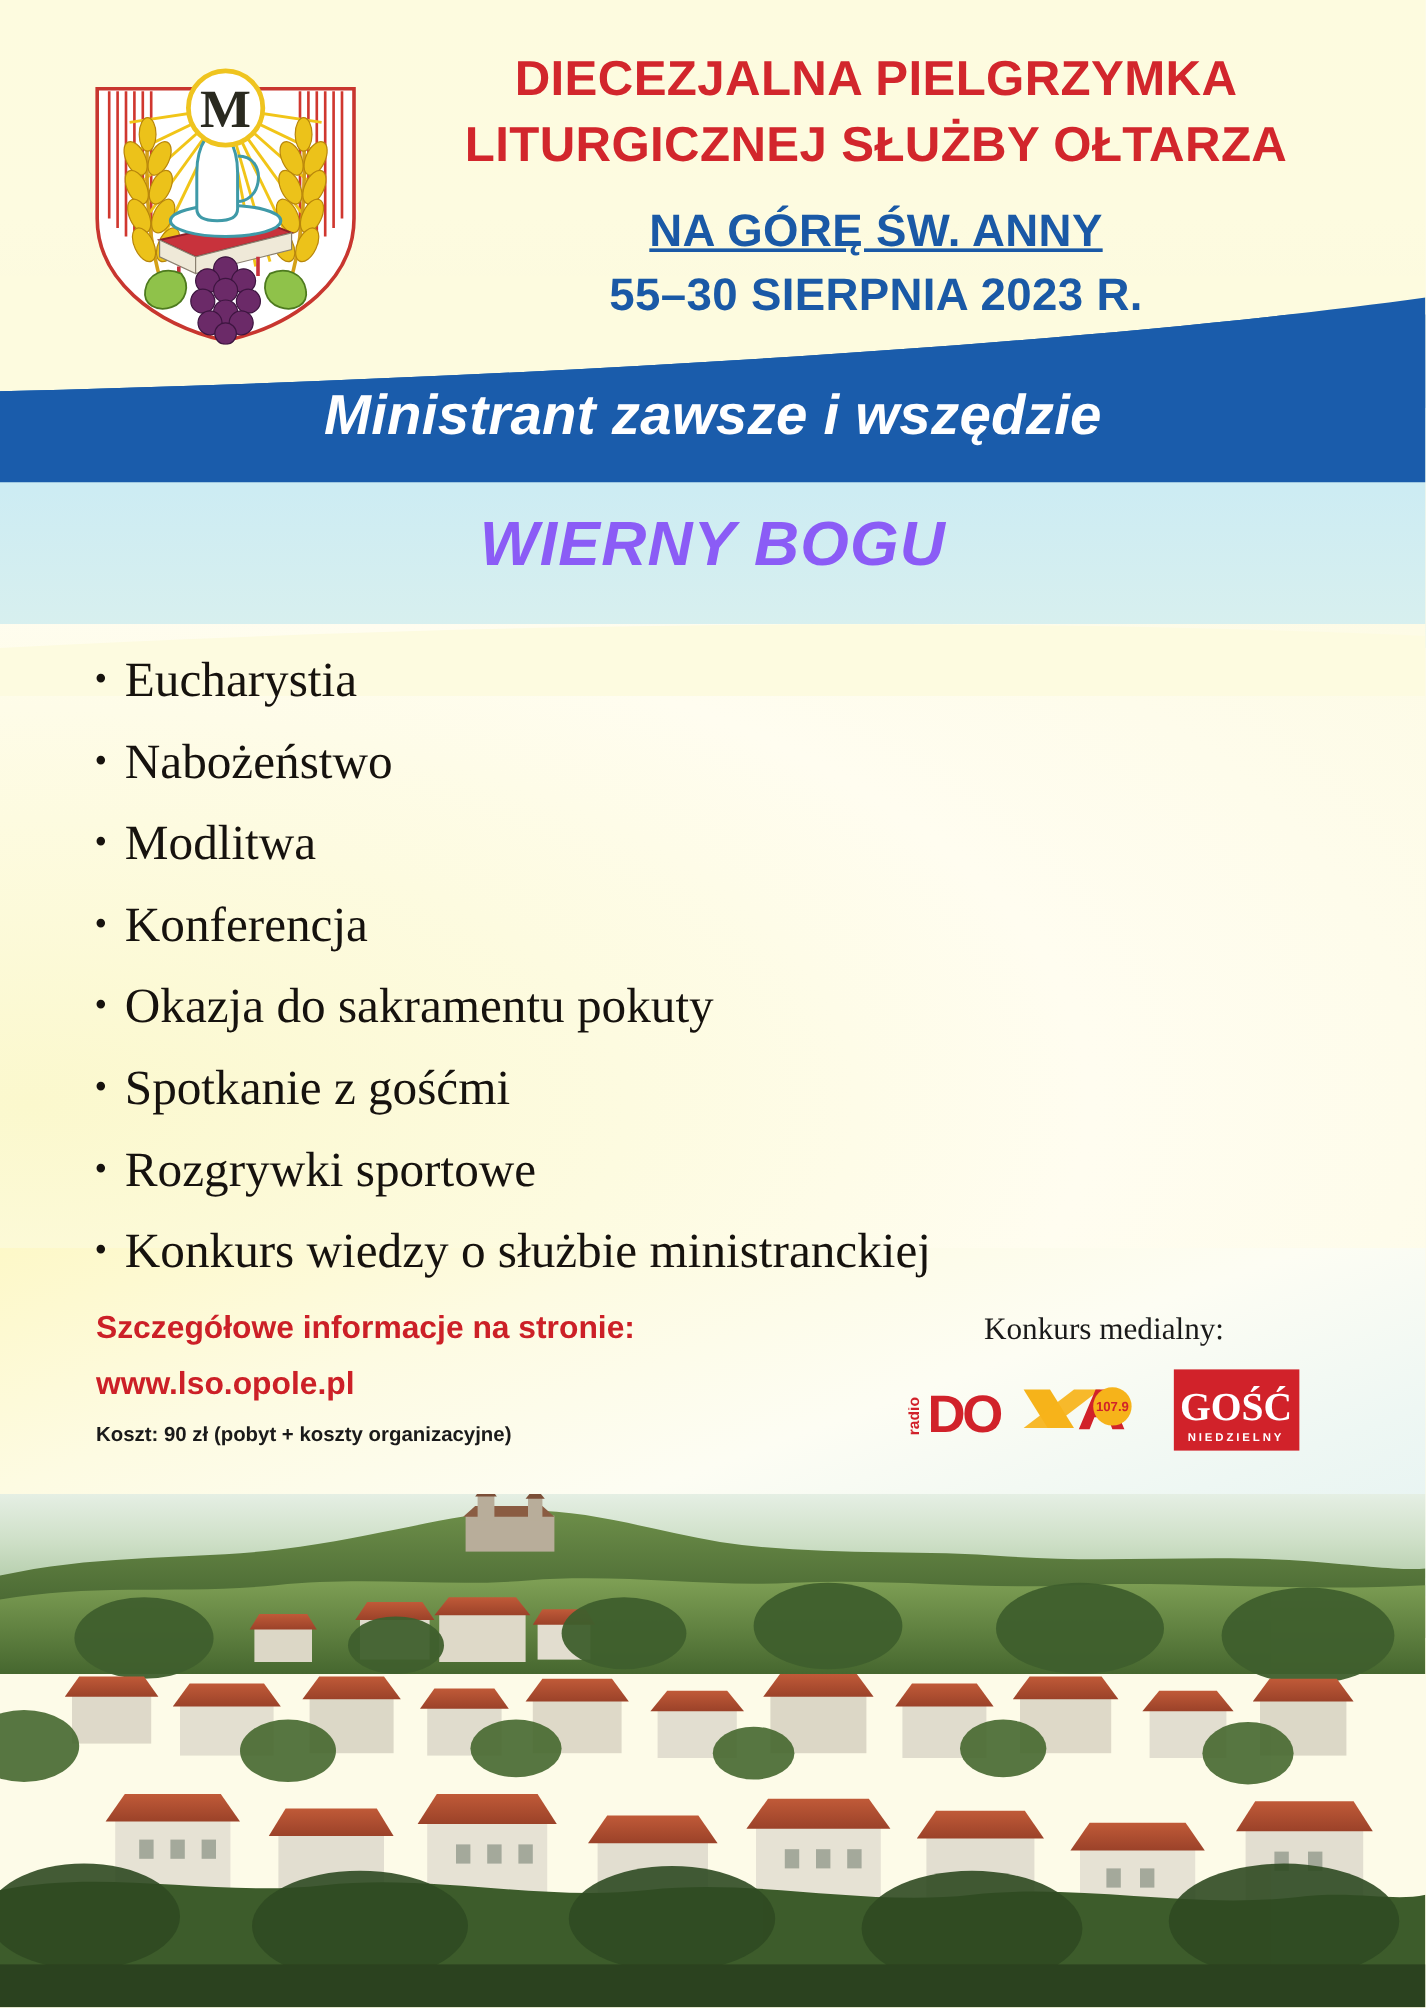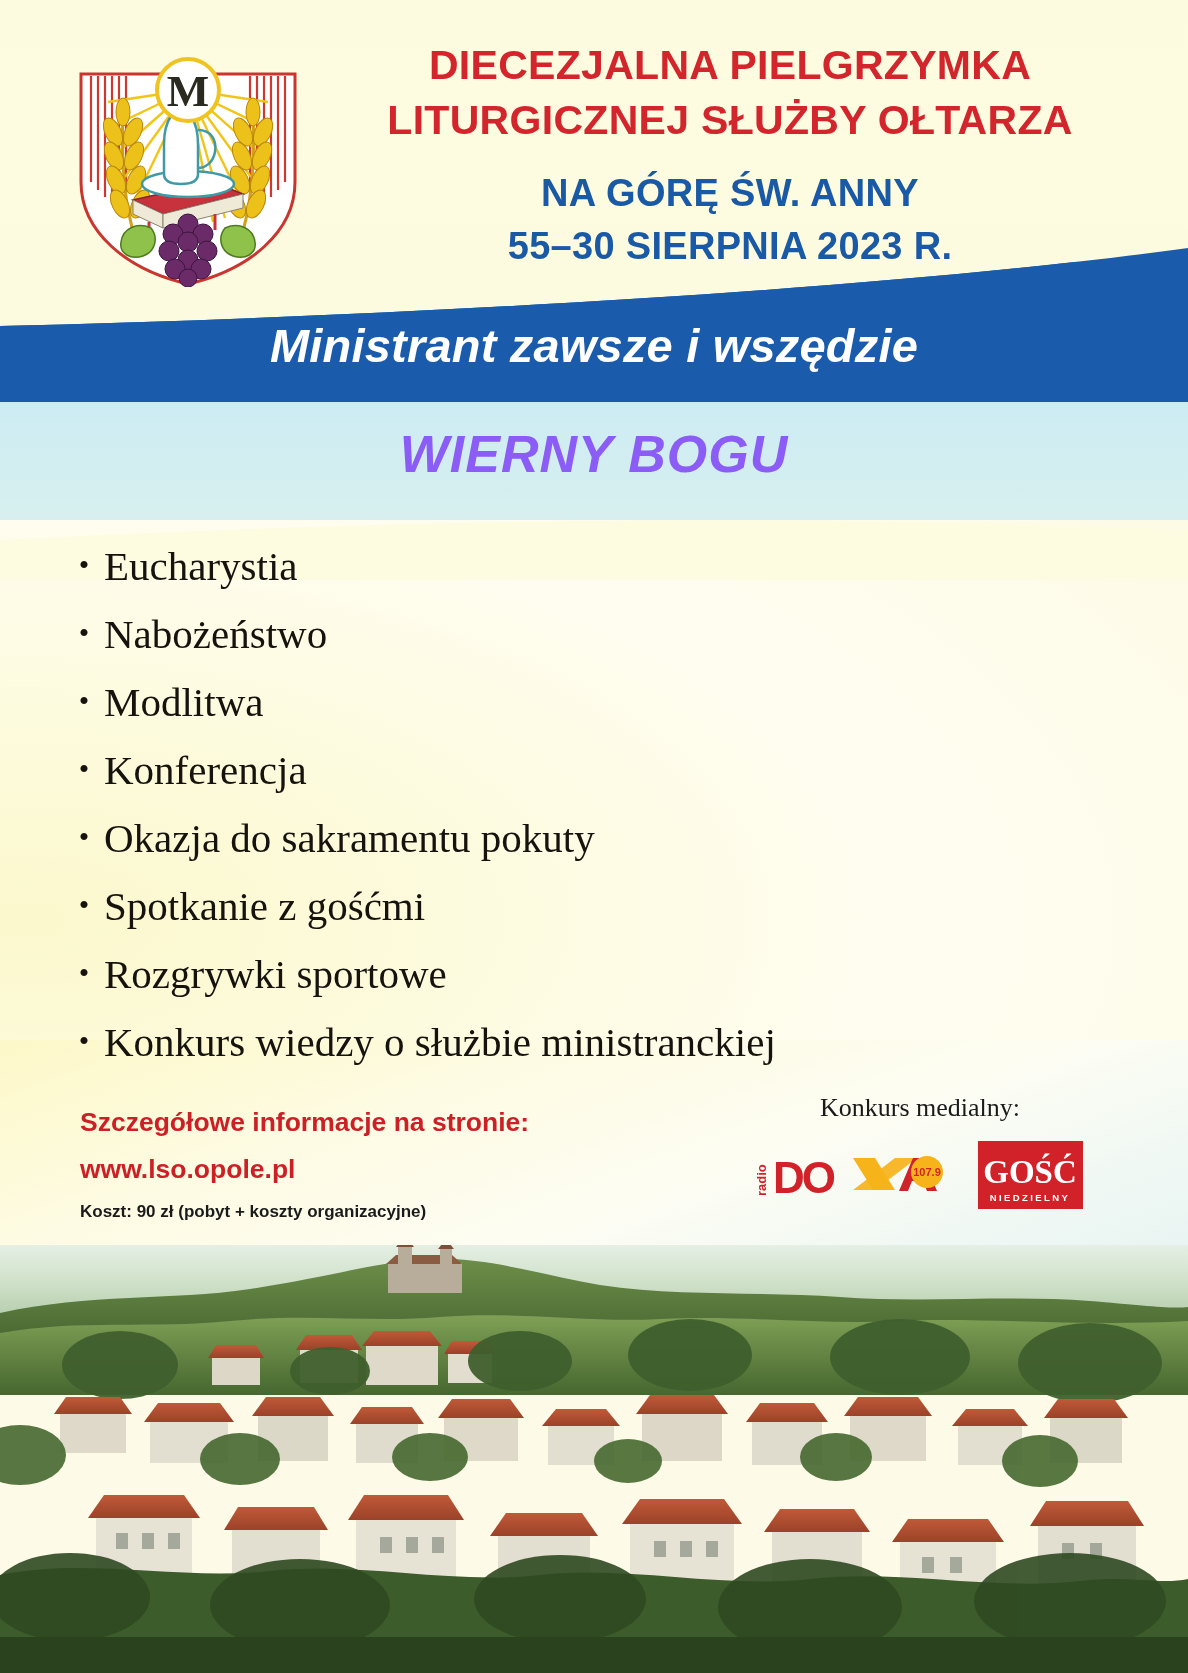--- a/index.html
+++ b/index.html
@@ -63,21 +63,21 @@
     position:absolute; left:330px; top:38px; width:800px; text-align:center;
   }
   .head-l1, .head-l2 {
     color:#d2262c; font-size:41px; font-weight:bold; line-height:1.33;
     letter-spacing:0.3px;
   }
   .head-l3, .head-l4 {
     color:#1a59a6; font-size:38px; font-weight:bold; line-height:1.40;
     letter-spacing:0.3px;
   }
-  .head-l3 { margin-top:20px; }
+  .head-l3 { margin-top:20px;text-decoration:underline; }
 
   
   .subtitle {
     position:absolute; left:0; top:424px; width:1188px; text-align:center;
     color:#8b5cf6; font-size:52px; font-weight:bold; font-style:italic;
     letter-spacing:1px;
   }
 
   
   .list { position:absolute; left:64px; top:536px; width:1060px; }
@@ -90,21 +90,21 @@
     margin-bottom:7px;
   }
   .bullet { width:40px; text-align:center; font-size:30px; line-height:1; flex:0 0 40px; position:relative; top:-5px;}
   .li-label { white-space:nowrap; }
 
   
   .info { position:absolute; left:80px; top:1093px; width:640px; }
   .info-line1, .info-line2 {
     color:#cc2027; font-size:26.5px; font-weight:bold; line-height:1.0;
   }
-  .info-line1 { margin-bottom:20px;margin-top:16px; }
+  .info-line1 { margin-bottom:20px; }
   .info-line2 { margin-bottom:21px; }
   .info-line3 { color:#1a1a1a; font-size:17px; font-weight:bold; line-height:1.0; }
 
   
   .patron { position:absolute; left:740px; top:1093px; width:360px; }
   .patron-label {
     font-family:"Liberation Serif", serif;
     font-size:26px; color:#1a1a1a; text-align:center; margin-bottom:18px;
   }
   .logos { display:flex; align-items:center; justify-content:center; gap:26px; }

